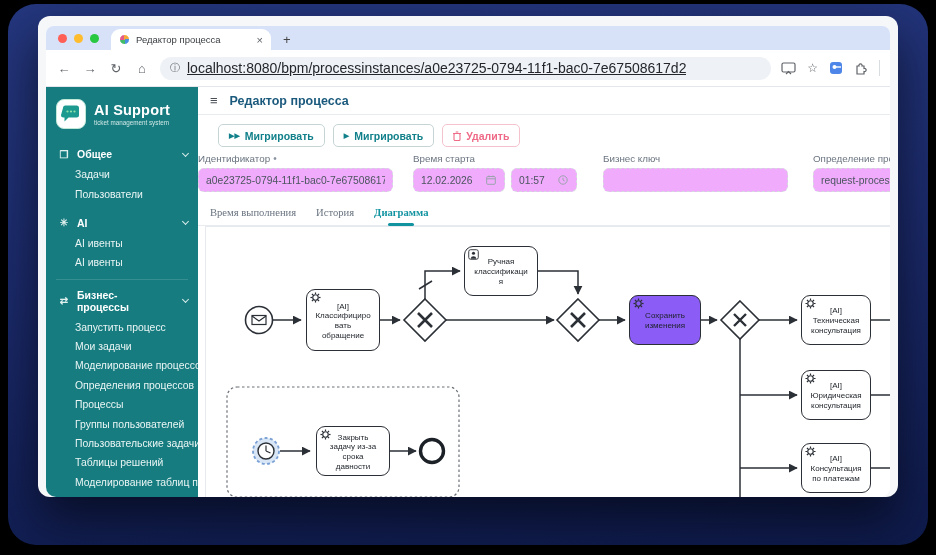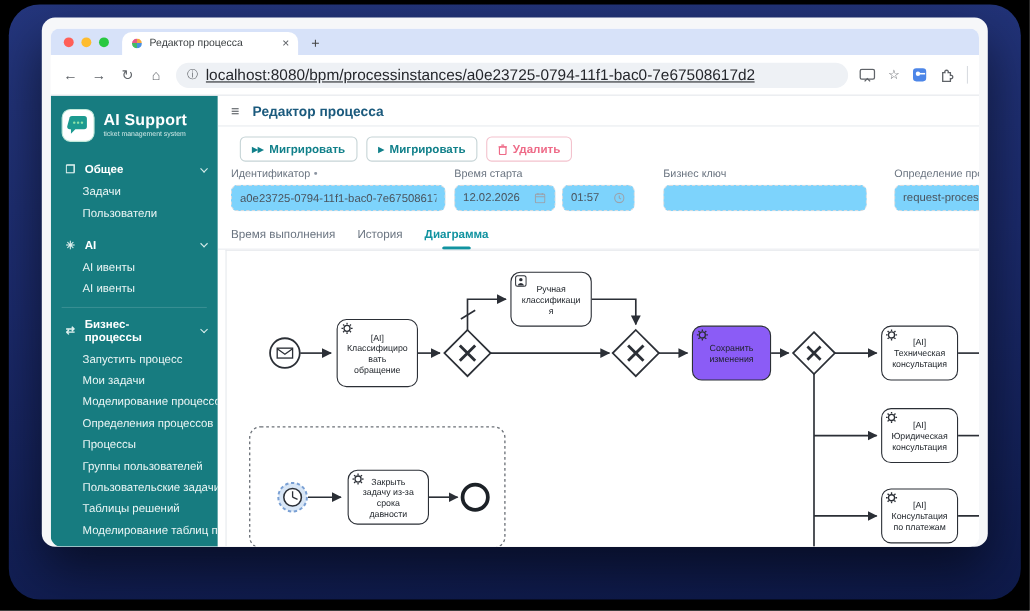--- a/index.html
+++ b/index.html
@@ -58,26 +58,26 @@
   .actions { display:flex; gap:8px; padding:9px 12px 4px 20px; flex:0 0 auto; }
   .btn { display:flex; align-items:center; gap:5px; height:23px; padding:0 10px;
     border:1px solid #c6d4d6; border-radius:5px; background:#fff;
     font-size:10.5px; font-weight:bold; color:#11808a; }
   .btn .glyph { font-size:7px; }
   .btn.danger { color:#ee6a87; border-color:#f3c2cd; }
   .form-row { position:relative; height:46px; flex:0 0 auto; }
   .fgroup { position:absolute; top:2px; }
   .flabel { font-size:9.8px; color:#6a7480; margin-bottom:4px; display:flex; gap:3px; align-items:center; }
   .req { color:#8a93a0; font-size:10px; }
-  .finput { height:24px; border:1px dashed #d5dade; border-radius:6px; background:#7dd3fc;
+  .finput { height:24px; border:1px dashed #d5dade; border-radius:6px; background:#f0abfc;
     font-size:10.3px; color:#4a545e; padding:0 7px; display:flex; align-items:center; gap:5px;
     white-space:nowrap; overflow:hidden; }
   .finput input { border:none; outline:none; width:100%; font-size:10.3px; color:#4a545e; font-family:"Liberation Sans",sans-serif; background:transparent; }
   .tabs { display:flex; gap:20px; padding:10px 12px 0 12px; border-bottom:1px solid #e8ebef; flex:0 0 auto; }
-  .tabitem { font-size:10.6px; color:#6a7480; padding-bottom:7px; position:relative; }
+  .tabitem { font-size:10.6px; color:#6a7480; padding-bottom:7px; position:relative;font-family:Liberation Serif, serif; }
   .tabitem.active { color:#1193a0; font-weight:bold; }
   .tabitem.active .underline { position:absolute; left:50%; transform:translateX(-50%); bottom:-1px;
     width:26px; height:3px; border-radius:2px; background:#1193a0; }
 
   
   .canvas { position:relative; flex:1; margin-left:7px; border-left:1px solid #e6e9ed; border-top:1px solid #e6e9ed; overflow:hidden; background:#fff; }
   .canvas svg.wires { position:absolute; left:0; top:0; }
   .bpmn-task { position:absolute; background:#fff; border:1.4px solid #2b2f36; border-radius:9px;
     display:flex; align-items:center; justify-content:center; text-align:center;
     font-size:8px; line-height:1.22; color:#1c2127; white-space:pre-line; padding:3px 2px 1px 2px; }
@@ -208,21 +208,21 @@
               <svg width="8" height="10" viewBox="0 0 8 10">
                 <rect x="1" y="2.5" width="6" height="7" rx="1" fill="none" stroke="#ee6a87" stroke-width="1.1"></rect>
                 <line x1="0" y1="2.5" x2="8" y2="2.5" stroke="#ee6a87" stroke-width="1.1"></line>
                 <line x1="2.7" y1="1" x2="5.3" y2="1" stroke="#ee6a87" stroke-width="1.1"></line>
               </svg>
               <span>Удалить</span>
             </button>
           </div>
 
           <div class="form-row">
-            <div class="fgroup" style="left:12px;width:195px">
+            <div class="fgroup" style="left:0;width:195px">
               <div class="flabel">
                 <span>Идентификатор</span>
                   <span class="req">•</span>
               </div>
               <div class="finput">
                 <input value="a0e23725-0794-11f1-bac0-7e67508617" style="">
               </div>
             </div>
             <div class="fgroup" style="left:215px;width:170px">
               <div class="flabel">Время старта</div>

